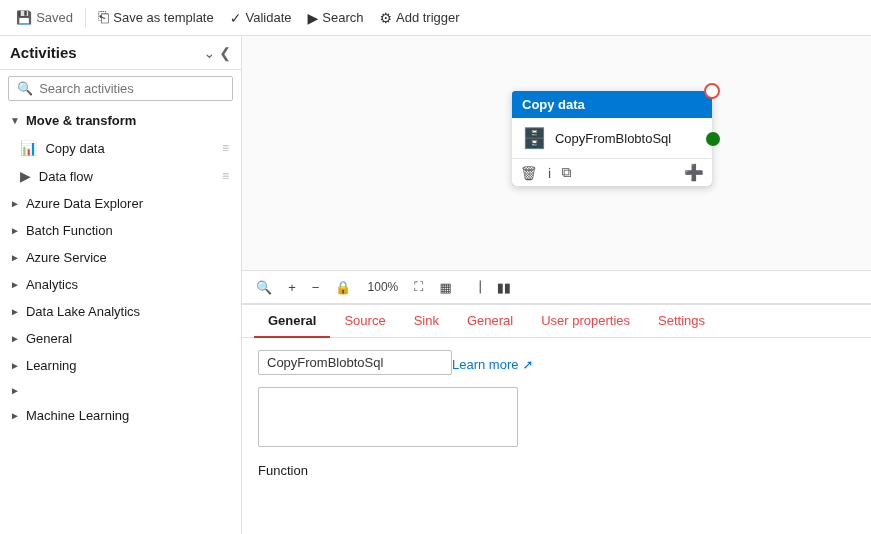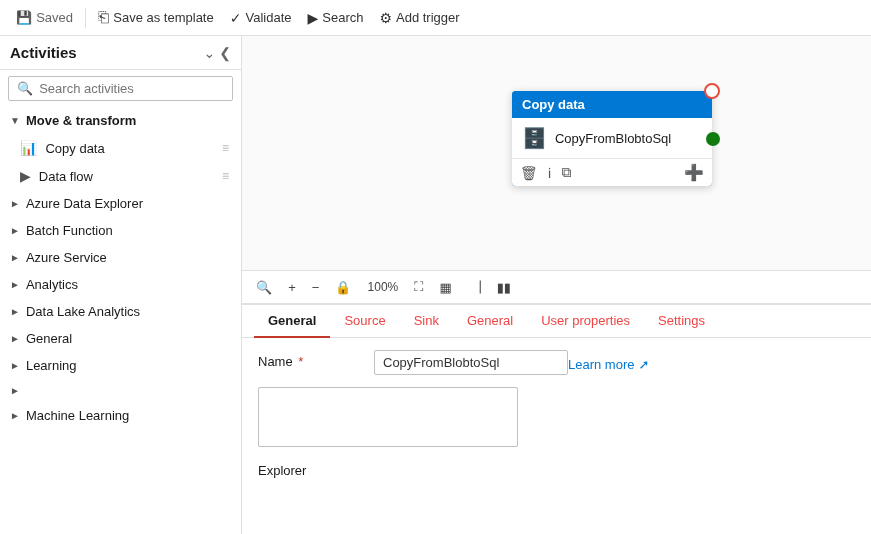--- a/index.html
+++ b/index.html
@@ -331,39 +331,35 @@
         <div class="prop-tab">
           <span>User properties</span>
         </div>
         <div class="prop-tab">
           <span>Settings</span>
         </div>
       </div>
       <div class="properties-content">
 
         <div class="prop-row">
-          <div class="prop-label">
-            <span>Name</span>
-            <span class="prop-required">*</span>
-          </div>
           <div class="prop-row-right">
             <input class="prop-input" type="text" value="CopyFromBlobtoSql" style="">
             <span class="learn-more-link">
               <span>Learn more</span>
               <span>➚</span>
             </span>
           </div>
         </div>
 
         <div class="prop-row">
           <textarea class="prop-textarea" style=""></textarea>
         </div>
 
         <div class="prop-row">
           <div class="prop-label">
-            <span>Explorer</span>
+            <span>Function</span>
           </div>
         </div>
       </div>
     </div>
 
   </div>
 </div>
 
 </body></html>

